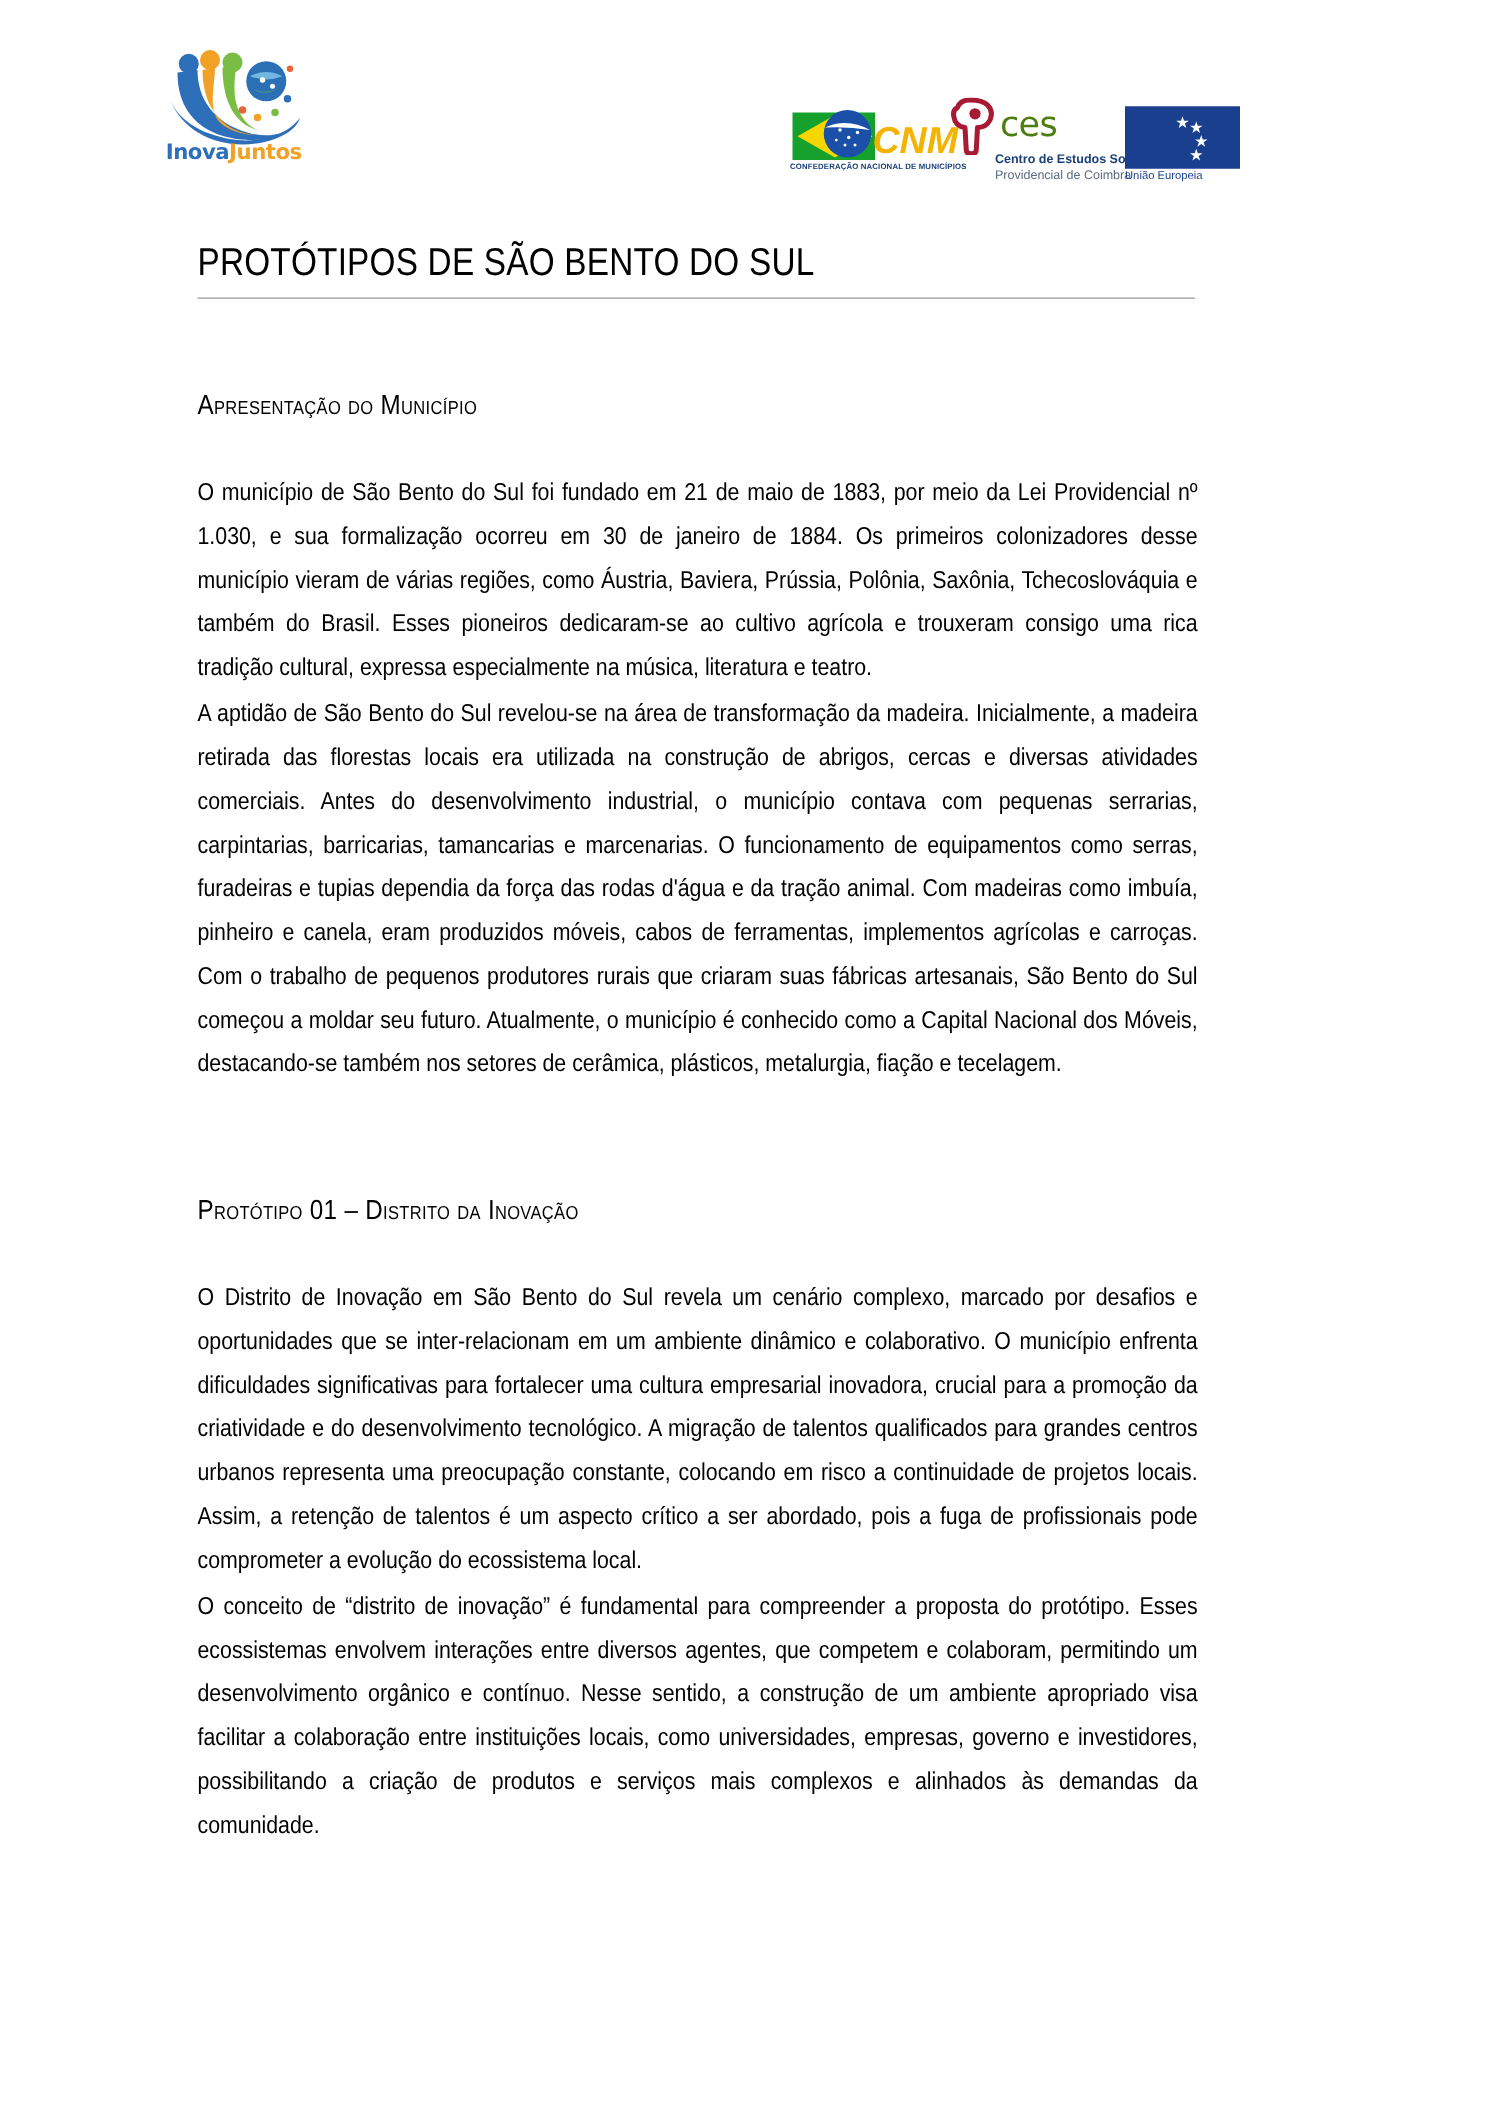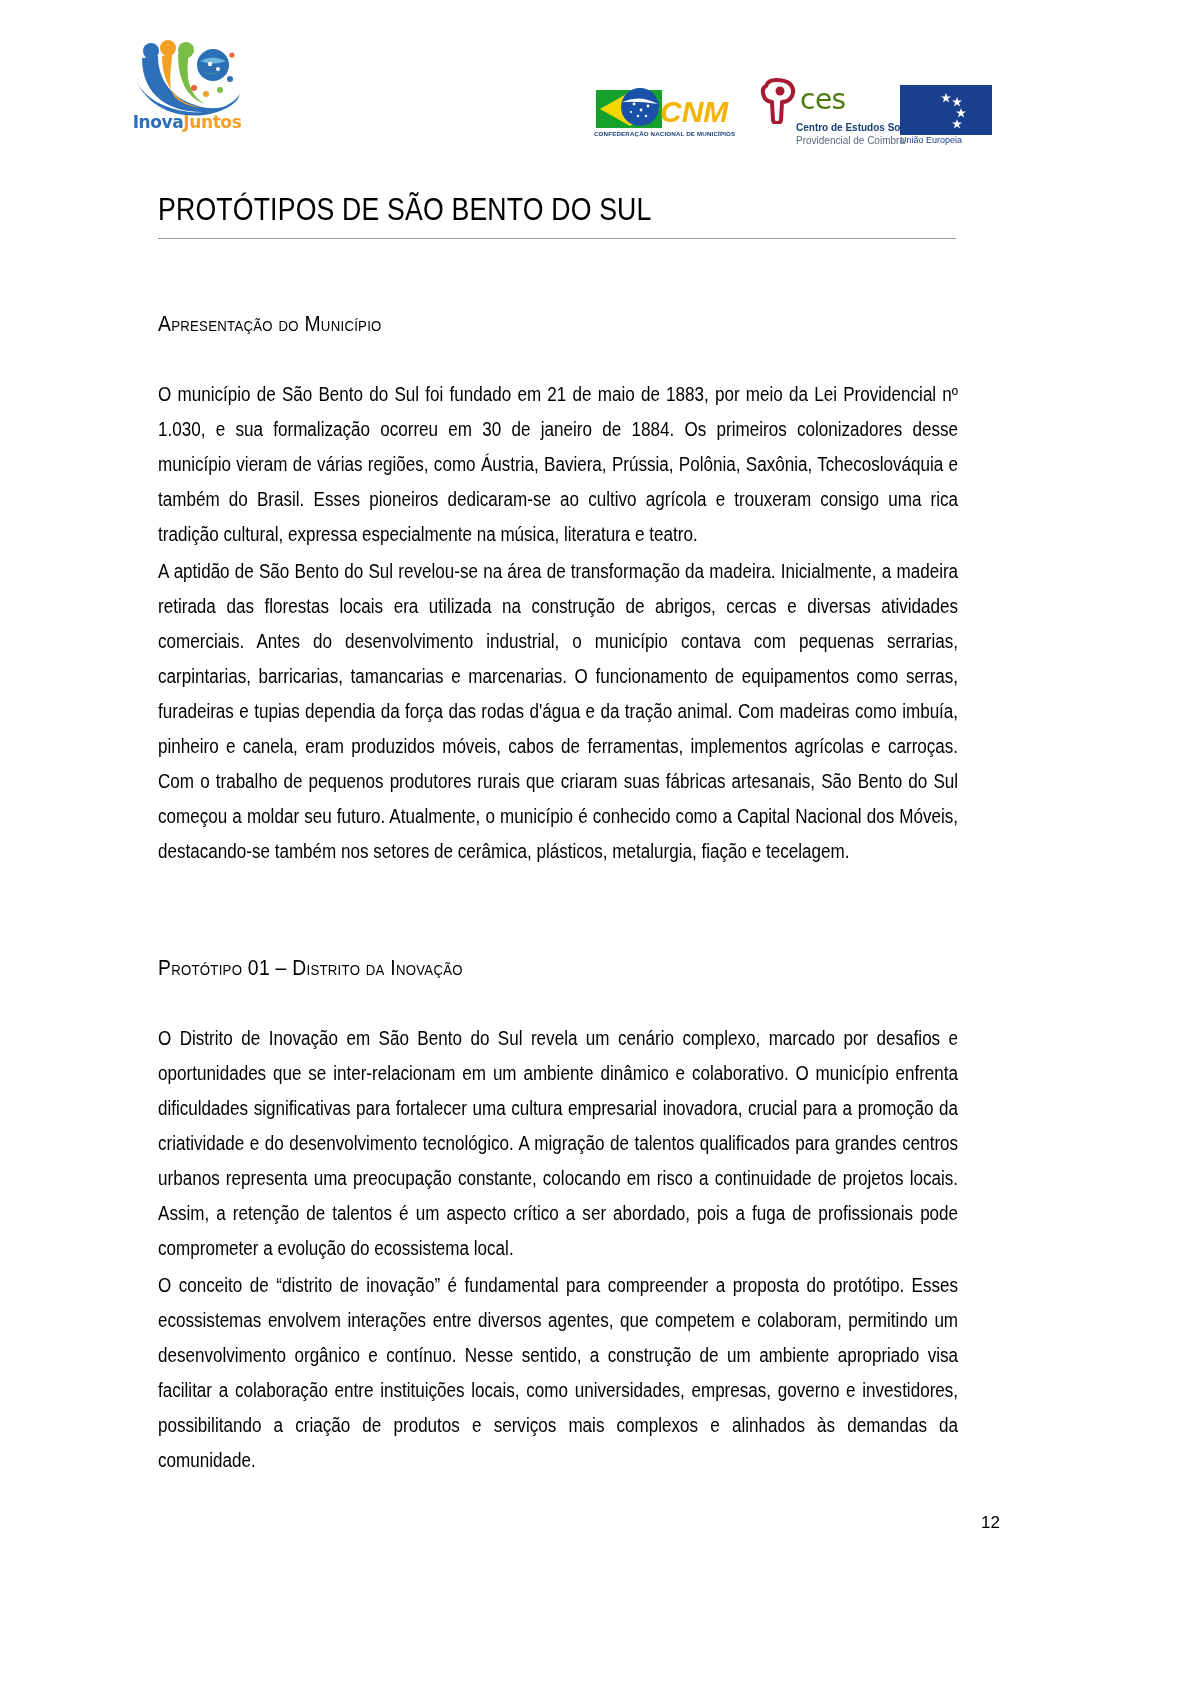--- a/index.html
+++ b/index.html
@@ -54,21 +54,21 @@
     font-weight: bold;
     letter-spacing: -0.4px;
     white-space: nowrap;
   }
   .ij-word .a { color: #2e6fba; }
   .ij-word .b { color: #f0a126; }
 
   
   .logo-cnm {
     position: absolute;
-    left: 594px;
+    left: 632px;
     top: 56px;
     width: 140px;
     height: 60px;
   }
   .cnm-art {
     position: absolute;
     left: 0;
     top: 0;
     width: 140px;
     height: 46px;
@@ -310,15 +310,14 @@
 
     <p class="body first-para">O município de São Bento do Sul foi fundado em 21 de maio de 1883, por meio da Lei Providencial nº 1.030, e sua formalização ocorreu em 30 de janeiro de 1884. Os primeiros colonizadores desse município vieram de várias regiões, como Áustria, Baviera, Prússia, Polônia, Saxônia, Tchecoslováquia e também do Brasil. Esses pioneiros dedicaram-se ao cultivo agrícola e trouxeram consigo uma rica tradição cultural, expressa especialmente na música, literatura e teatro.</p>
     <p class="body next-para">A aptidão de São Bento do Sul revelou-se na área de transformação da madeira. Inicialmente, a madeira retirada das florestas locais era utilizada na construção de abrigos, cercas e diversas atividades comerciais. Antes do desenvolvimento industrial, o município contava com pequenas serrarias, carpintarias, barricarias, tamancarias e marcenarias. O funcionamento de equipamentos como serras, furadeiras e tupias dependia da força das rodas d'água e da tração animal. Com madeiras como imbuía, pinheiro e canela, eram produzidos móveis, cabos de ferramentas, implementos agrícolas e carroças. Com o trabalho de pequenos produtores rurais que criaram suas fábricas artesanais, São Bento do Sul começou a moldar seu futuro. Atualmente, o município é conhecido como a Capital Nacional dos Móveis, destacando-se também nos setores de cerâmica, plásticos, metalurgia, fiação e tecelagem.</p>
 
     <h2 class="h2 h2-prototipo">Protótipo 01 – Distrito da Inovação</h2>
 
     <p class="body after-heading">O Distrito de Inovação em São Bento do Sul revela um cenário complexo, marcado por desafios e oportunidades que se inter-relacionam em um ambiente dinâmico e colaborativo. O município enfrenta dificuldades significativas para fortalecer uma cultura empresarial inovadora, crucial para a promoção da criatividade e do desenvolvimento tecnológico. A migração de talentos qualificados para grandes centros urbanos representa uma preocupação constante, colocando em risco a continuidade de projetos locais. Assim, a retenção de talentos é um aspecto crítico a ser abordado, pois a fuga de profissionais pode comprometer a evolução do ecossistema local.</p>
     <p class="body next-para">O conceito de “distrito de inovação” é fundamental para compreender a proposta do protótipo. Esses ecossistemas envolvem interações entre diversos agentes, que competem e colaboram, permitindo um desenvolvimento orgânico e contínuo. Nesse sentido, a construção de um ambiente apropriado visa facilitar a colaboração entre instituições locais, como universidades, empresas, governo e investidores, possibilitando a criação de produtos e serviços mais complexos e alinhados às demandas da comunidade.</p>
   </div>
 
-  <div class="page-number">12</div>
 
 </div>
 
 </body></html>

